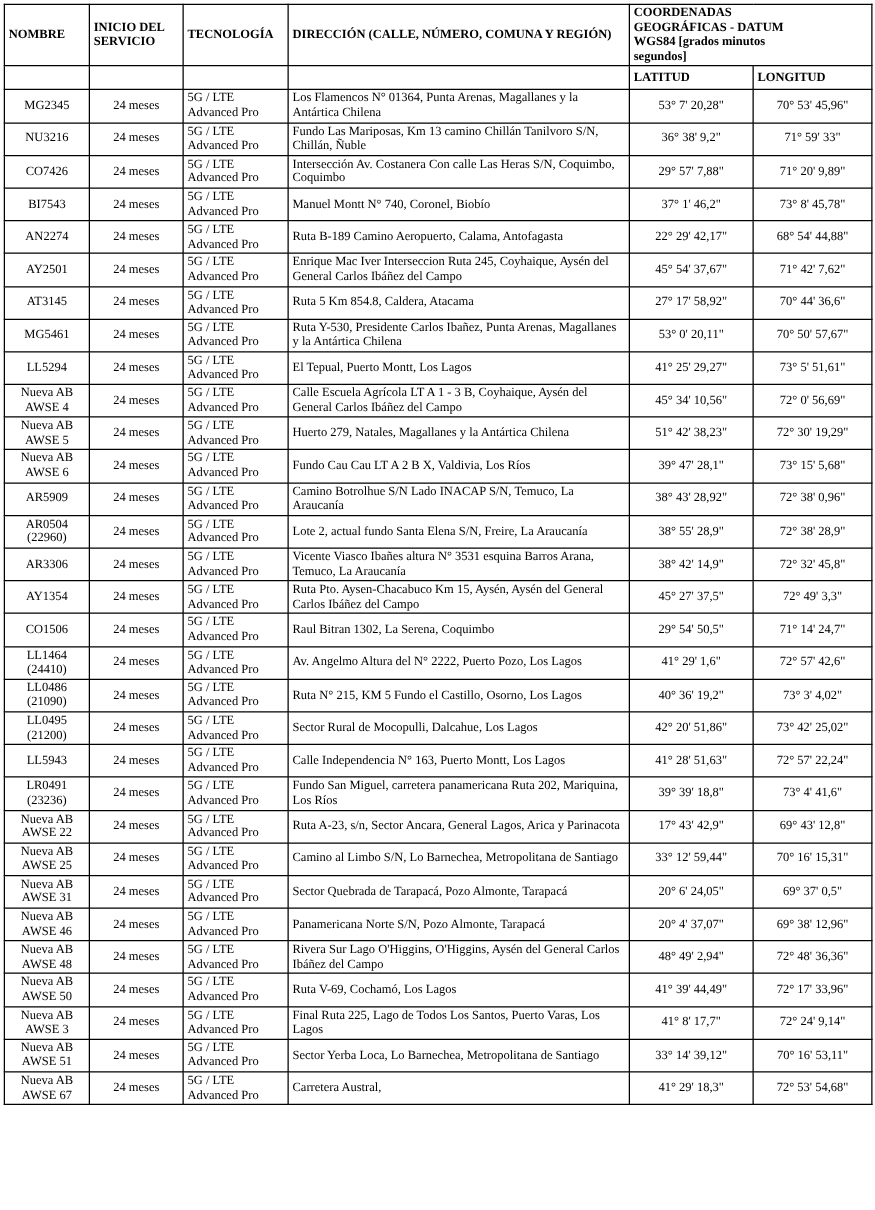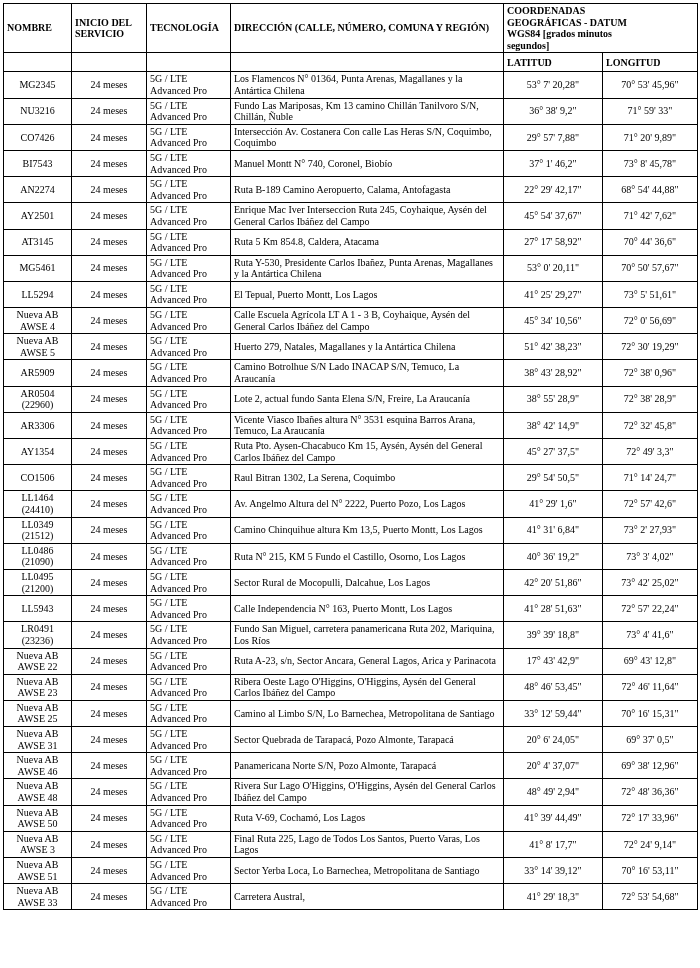--- a/index.html
+++ b/index.html
@@ -168,20 +168,29 @@
       <tr>
         <td class="col-nombre">Nueva AB AWSE 5</td>
         <td class="col-inicio">24 meses</td>
         <td class="col-tecnologia">5G / LTE
 Advanced Pro</td>
         <td class="col-direccion">Huerto 279, Natales, Magallanes y la Antártica Chilena</td>
         <td class="col-latitud">51° 42' 38,23"</td>
         <td class="col-longitud">72° 30' 19,29"</td>
       </tr>
       <tr>
+        <td class="col-nombre">Nueva AB AWSE 6</td>
+        <td class="col-inicio">24 meses</td>
+        <td class="col-tecnologia">5G / LTE
+Advanced Pro</td>
+        <td class="col-direccion">Fundo Cau Cau LT A 2 B X, Valdivia, Los Ríos</td>
+        <td class="col-latitud">39° 47' 28,1"</td>
+        <td class="col-longitud">73° 15' 5,68"</td>
+      </tr>
+      <tr>
         <td class="col-nombre">AR5909</td>
         <td class="col-inicio">24 meses</td>
         <td class="col-tecnologia">5G / LTE
 Advanced Pro</td>
         <td class="col-direccion">Camino Botrolhue S/N Lado INACAP S/N, Temuco, La Araucanía</td>
         <td class="col-latitud">38° 43' 28,92"</td>
         <td class="col-longitud">72° 38' 0,96"</td>
       </tr>
       <tr>
         <td class="col-nombre">AR0504 (22960)</td>
@@ -222,29 +231,20 @@
       <tr>
         <td class="col-nombre">LL1464 (24410)</td>
         <td class="col-inicio">24 meses</td>
         <td class="col-tecnologia">5G / LTE
 Advanced Pro</td>
         <td class="col-direccion">Av. Angelmo Altura del N° 2222, Puerto Pozo, Los Lagos</td>
         <td class="col-latitud">41° 29' 1,6"</td>
         <td class="col-longitud">72° 57' 42,6"</td>
       </tr>
       <tr>
-        <td class="col-nombre">LL0349 (21512)</td>
-        <td class="col-inicio">24 meses</td>
-        <td class="col-tecnologia">5G / LTE
-Advanced Pro</td>
-        <td class="col-direccion">Camino Chinquihue altura Km 13,5, Puerto Montt, Los Lagos</td>
-        <td class="col-latitud">41° 31' 6,84"</td>
-        <td class="col-longitud">73° 2' 27,93"</td>
-      </tr>
-      <tr>
         <td class="col-nombre">LL0486 (21090)</td>
         <td class="col-inicio">24 meses</td>
         <td class="col-tecnologia">5G / LTE
 Advanced Pro</td>
         <td class="col-direccion">Ruta N° 215, KM 5 Fundo el Castillo, Osorno, Los Lagos</td>
         <td class="col-latitud">40° 36' 19,2"</td>
         <td class="col-longitud">73° 3' 4,02"</td>
       </tr>
       <tr>
         <td class="col-nombre">LL0495 (21200)</td>
@@ -276,29 +276,20 @@
       <tr>
         <td class="col-nombre">Nueva AB AWSE 22</td>
         <td class="col-inicio">24 meses</td>
         <td class="col-tecnologia">5G / LTE
 Advanced Pro</td>
         <td class="col-direccion">Ruta A-23, s/n, Sector Ancara, General Lagos, Arica y Parinacota</td>
         <td class="col-latitud">17° 43' 42,9"</td>
         <td class="col-longitud">69° 43' 12,8"</td>
       </tr>
       <tr>
-        <td class="col-nombre">Nueva AB AWSE 23</td>
-        <td class="col-inicio">24 meses</td>
-        <td class="col-tecnologia">5G / LTE
-Advanced Pro</td>
-        <td class="col-direccion">Ribera Oeste Lago O'Higgins, O'Higgins, Aysén del General Carlos Ibáñez del Campo</td>
-        <td class="col-latitud">48° 46' 53,45"</td>
-        <td class="col-longitud">72° 46' 11,64"</td>
-      </tr>
-      <tr>
         <td class="col-nombre">Nueva AB AWSE 25</td>
         <td class="col-inicio">24 meses</td>
         <td class="col-tecnologia">5G / LTE
 Advanced Pro</td>
         <td class="col-direccion">Camino al Limbo S/N, Lo Barnechea, Metropolitana de Santiago</td>
         <td class="col-latitud">33° 12' 59,44"</td>
         <td class="col-longitud">70° 16' 15,31"</td>
       </tr>
       <tr>
         <td class="col-nombre">Nueva AB AWSE 31</td>
@@ -348,21 +339,21 @@
       <tr>
         <td class="col-nombre">Nueva AB AWSE 51</td>
         <td class="col-inicio">24 meses</td>
         <td class="col-tecnologia">5G / LTE
 Advanced Pro</td>
         <td class="col-direccion">Sector Yerba Loca, Lo Barnechea, Metropolitana de Santiago</td>
         <td class="col-latitud">33° 14' 39,12"</td>
         <td class="col-longitud">70° 16' 53,11"</td>
       </tr>
       <tr>
-        <td class="col-nombre">Nueva AB AWSE 33</td>
+        <td class="col-nombre">Nueva AB AWSE 67</td>
         <td class="col-inicio">24 meses</td>
         <td class="col-tecnologia">5G / LTE
 Advanced Pro</td>
         <td class="col-direccion">Carretera Austral,</td>
         <td class="col-latitud">41° 29' 18,3"</td>
         <td class="col-longitud">72° 53' 54,68"</td>
       </tr>
     </tbody>
 </table>
 

